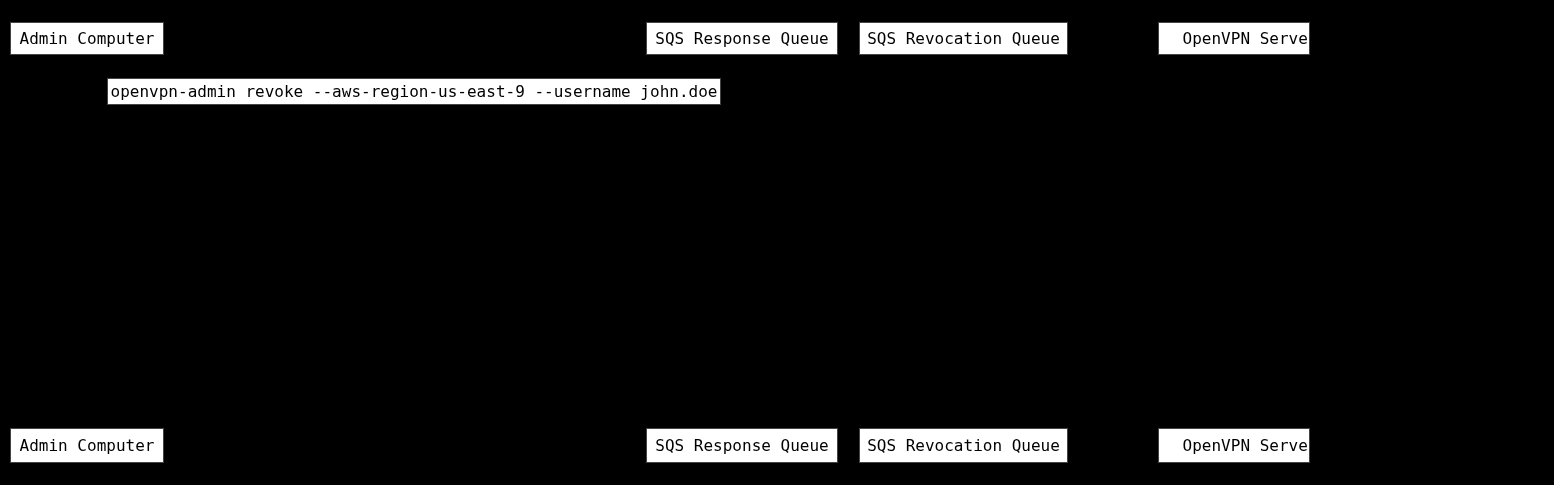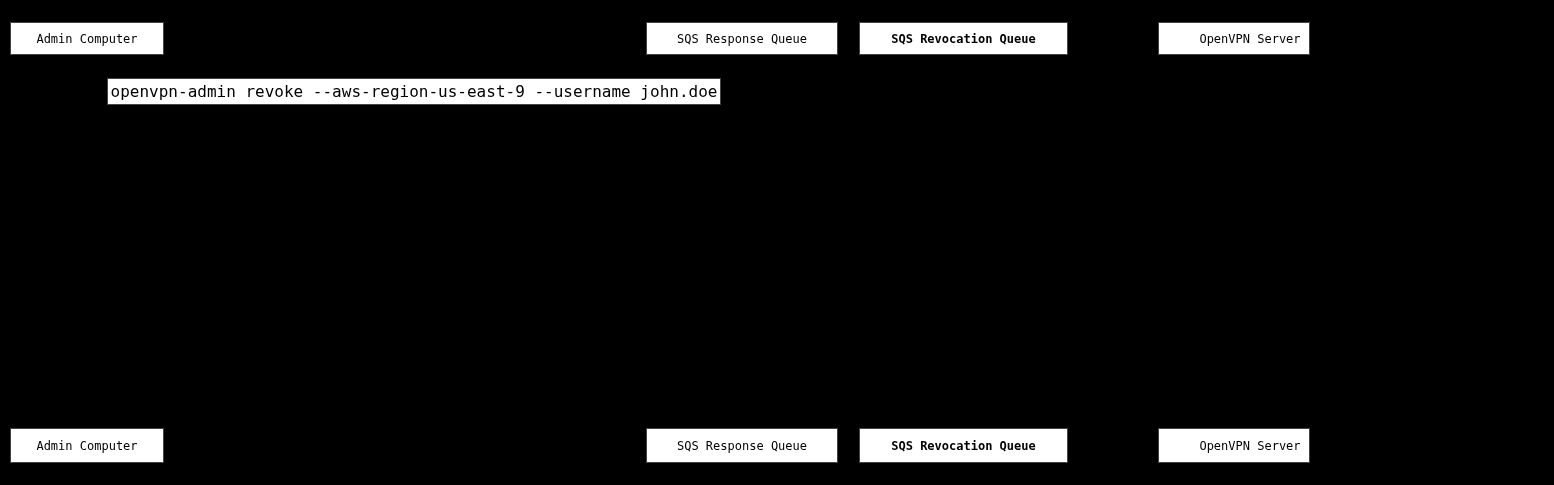--- a/index.html
+++ b/index.html
@@ -15,32 +15,32 @@
     overflow: hidden;
     font-family: "DejaVu Sans Mono", "Liberation Mono", monospace;
   }
   .pbox {
     position: absolute;
     box-sizing: border-box;
     height: 33px;
     background: #ffffff;
     border: 1px solid #444444;
     color: #000000;
-    font-size: 12px;
+    font-size: 16px;
     line-height: 1;
     display: flex;
     align-items: center;
     justify-content: center;
     white-space: nowrap;
   }
   .row-top .pbox { top: 22px; }
   .row-bottom .pbox { top: 428px; height: 35px; }
   .p0 { left: 10px;   width: 154px; }
   .p1 { left: 646px;  width: 192px; }
-  .p2 { left: 859px;  width: 209px; font-weight: bold; }
+  .p2 { left: 859px;  width: 209px; }
   .p3 { left: 1158px; width: 152px; padding-left: 32px; }
   .msg-label {
     position: absolute;
     box-sizing: border-box;
     left: 107px;
     top: 78px;
     width: 614px;
     height: 27px;
     background: #ffffff;
     border: 1px solid #444444;

